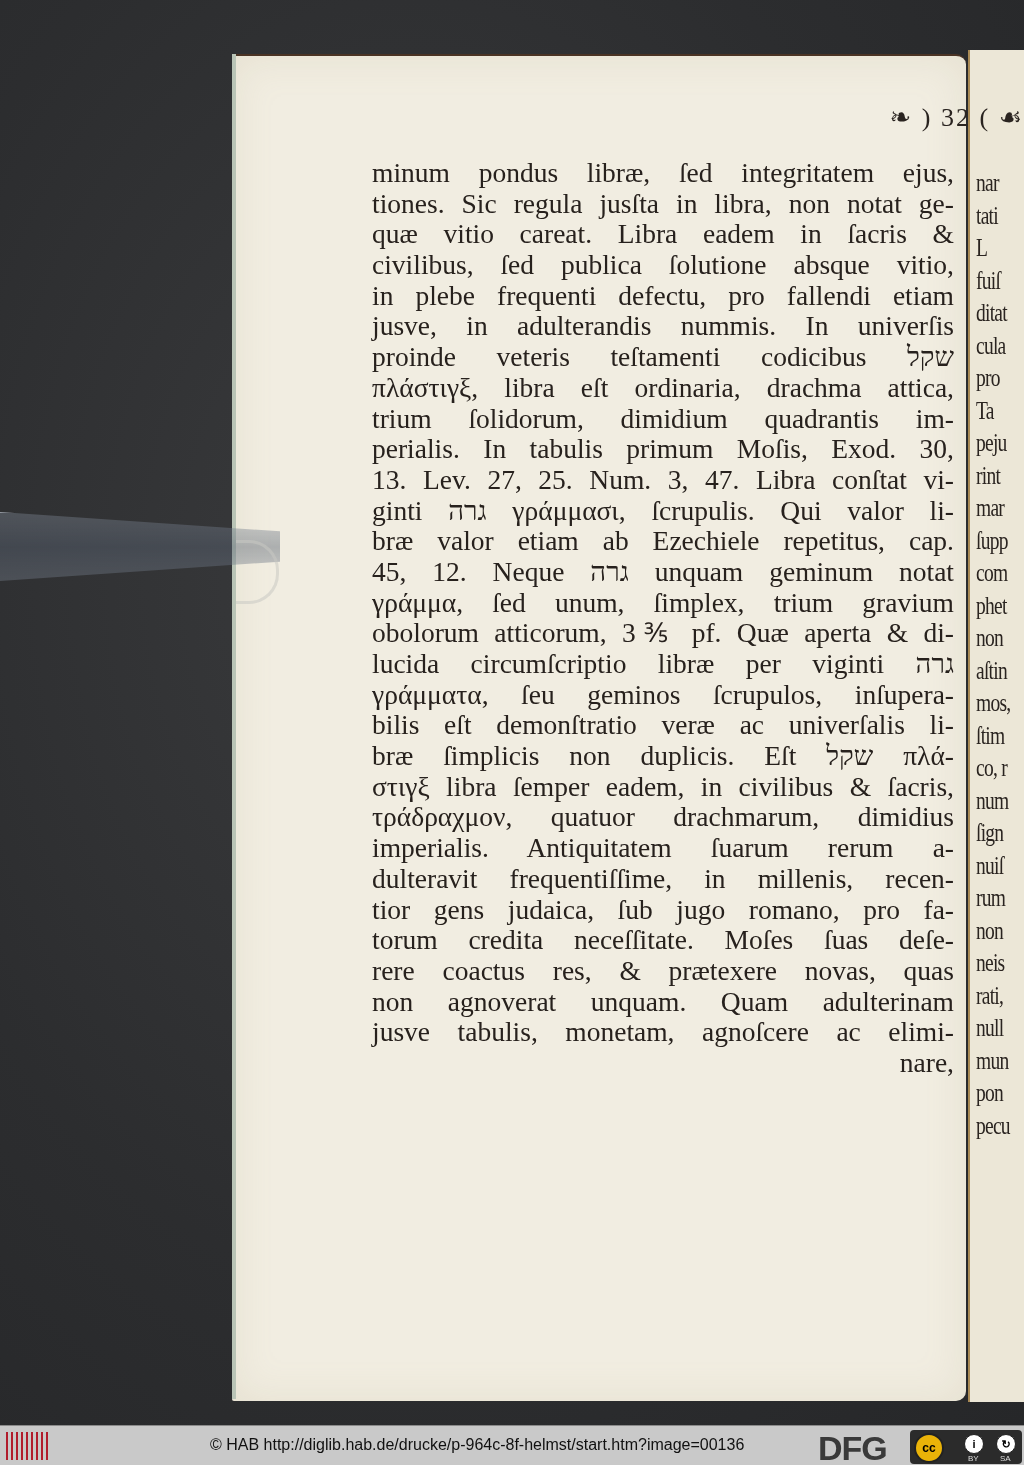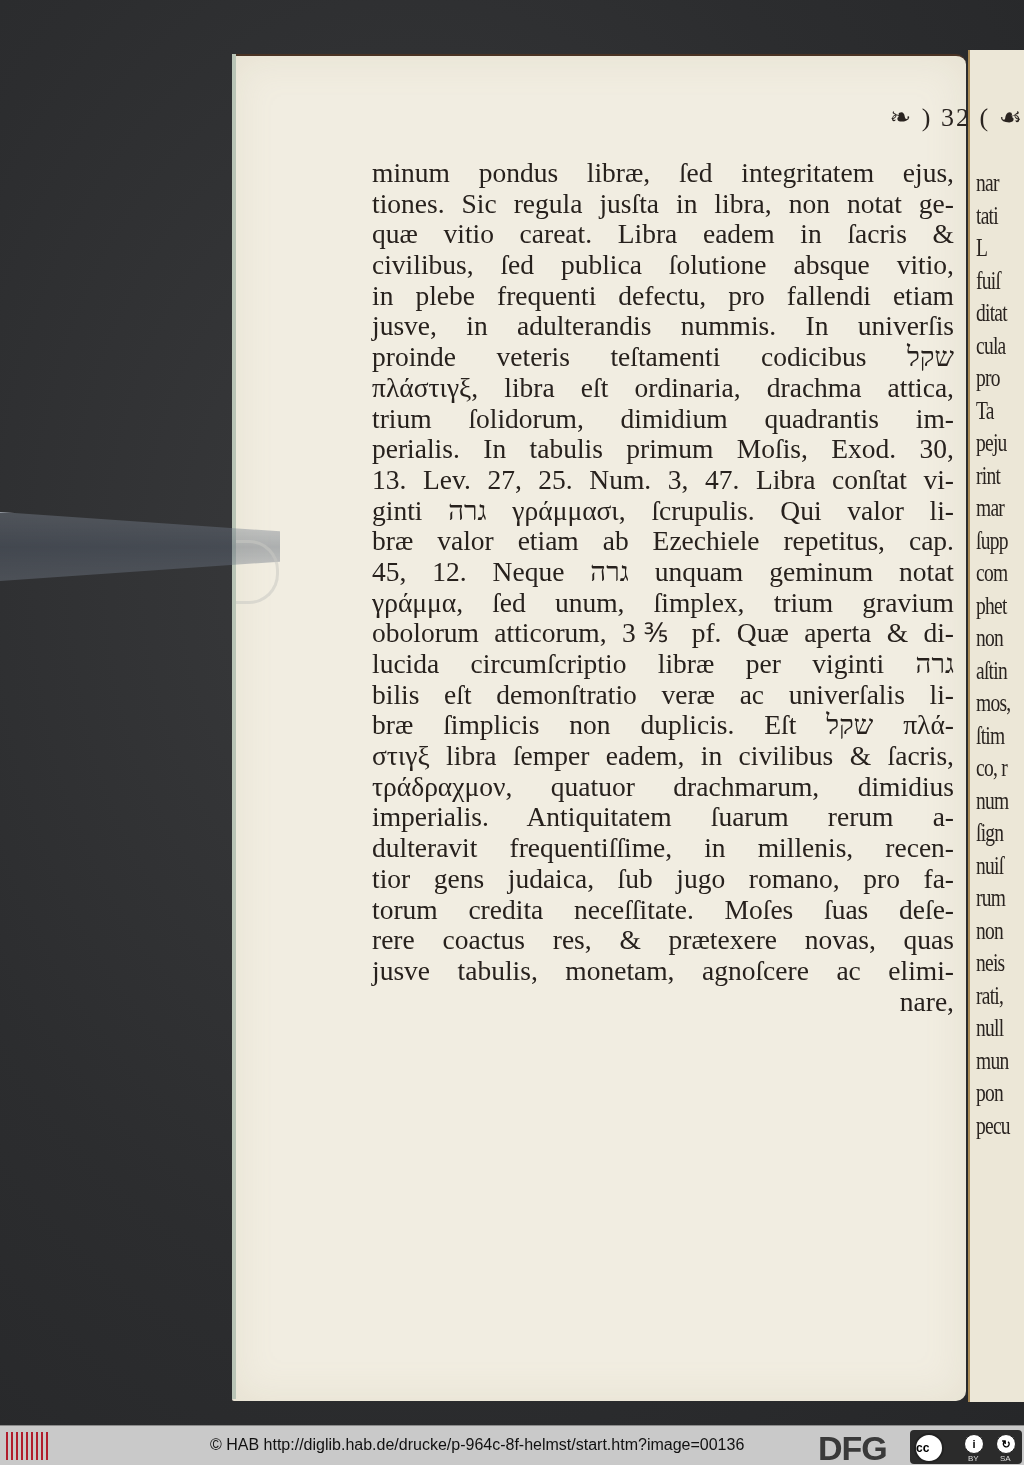--- a/index.html
+++ b/index.html
@@ -71,22 +71,22 @@
     .dfg {
       position: absolute; left: 818px; top: 3px; font-family: "Liberation Sans", sans-serif;
       font-weight: bold; font-size: 34px; color: #3a3a3a; letter-spacing: -1px;
     }
     .cc-badge {
       position: absolute; left: 910px; top: 4px; width: 112px; height: 34px;
       background: #2b2b2b; border-radius: 4px;
     }
     .cc-badge .cc {
       position: absolute; left: 4px; top: 3px; width: 26px; height: 26px; border-radius: 50%;
-      background: #ffffff; border: 2px solid #222; font: bold 12px "Liberation Sans", sans-serif;
-      text-align: left; line-height: 26px; color: #000;
+      background: #eab308; border: 2px solid #222; font: bold 12px "Liberation Sans", sans-serif;
+      text-align: center; line-height: 26px; color: #000;
     }
     .cc-badge .icon {
       position: absolute; top: 4px; width: 18px; height: 18px; border-radius: 50%;
       background: #fff; border: 1px solid #222; font: bold 11px "Liberation Sans", sans-serif;
       text-align: center; line-height: 18px; color: #000;
     }
     .cc-badge .lbl {
       position: absolute; top: 24px; font: 8px "Liberation Sans", sans-serif; color: #ddd;
     }
   </style>
@@ -147,29 +147,31 @@
     <span class="ln">πλάστιγξ, libra eſt ordinaria, drachma attica,</span>
     <span class="ln">trium ſolidorum, dimidium quadrantis im-</span>
     <span class="ln">perialis.  In tabulis primum Moſis, Exod. 30,</span>
     <span class="ln">13. Lev. 27, 25. Num. 3, 47. Libra conſtat vi-</span>
     <span class="ln">ginti גרה γράμμασι, ſcrupulis.  Qui valor li-</span>
     <span class="ln">bræ valor etiam ab Ezechiele repetitus, cap.</span>
     <span class="ln">45, 12.  Neque גרה unquam geminum notat</span>
     <span class="ln">γράμμα, ſed unum, ſimplex, trium gravium</span>
     <span class="ln">obolorum atticorum, 3⅗ pf.  Quæ aperta &amp; di-</span>
     <span class="ln">lucida circumſcriptio libræ per viginti גרה</span>
+    <span class="ln">γράμματα, ſeu geminos ſcrupulos, inſupera-</span>
     <span class="ln">bilis eſt demonſtratio veræ ac univerſalis li-</span>
     <span class="ln">bræ ſimplicis non duplicis.  Eſt שקל πλά-</span>
     <span class="ln">στιγξ libra ſemper eadem, in civilibus &amp; ſacris,</span>
     <span class="ln">τράδραχμον, quatuor drachmarum, dimidius</span>
     <span class="ln">imperialis.  Antiquitatem ſuarum rerum a-</span>
     <span class="ln">dulteravit frequentiſſime, in millenis, recen-</span>
     <span class="ln">tior gens judaica, ſub jugo romano, pro fa-</span>
     <span class="ln">torum credita neceſſitate.  Moſes ſuas deſe-</span>
     <span class="ln">rere coactus res, &amp; prætexere novas, quas</span>
+    <span class="ln">non agnoverat unquam.  Quam adulterinam</span>
     <span class="ln">jusve tabulis, monetam, agnoſcere ac elimi-</span>
     <span class="ln last">nare,</span>
   </div>
 
 <div class="footer">
   <div class="hab-logo"></div>
   <span class="footer-url">© HAB http://diglib.hab.de/drucke/p-964c-8f-helmst/start.htm?image=00136</span>
   <span class="dfg">DFG</span>
   <div class="cc-badge">
     <span class="cc">cc</span>

